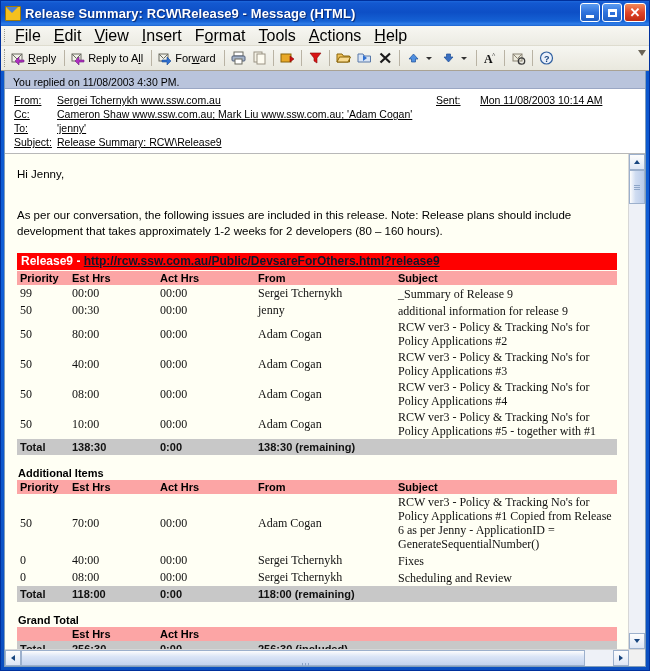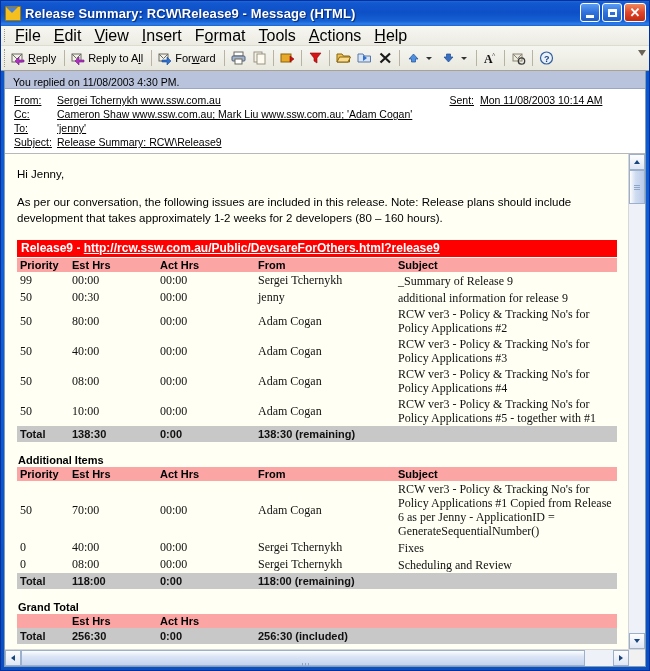--- a/index.html
+++ b/index.html
@@ -191,21 +191,21 @@
     background: #ffffff;
     padding: 4px 0 4px 0;
     border-bottom: 1px solid #b8b8b8;
     font-size: 10.5px;
     color: #000;
     text-decoration: underline;
   }
   .hrow { display: flex; align-items: baseline; line-height: 14px; }
   .hlabel { width: 52px; flex: none; padding-left: 9px; box-sizing: border-box; }
   .hval { flex: 1; white-space: nowrap; overflow: hidden; }
-  .sent-label { width: 38px; text-align: right; flex: none; padding-right: 6px;}
+  .sent-label { width: 38px; text-align: left; flex: none; padding-right: 6px;}
   .sent-val { width: 165px; flex: none; }
 
   
   .bodywrap {
     flex: 1;
     display: flex;
     flex-direction: row;
     overflow: hidden;
     background: #fffff4;
     min-height: 0;
@@ -215,37 +215,37 @@
   .mailbody {
     flex: 1;
     overflow: hidden;
     background: #fffff4;
     padding: 12px 10px 0 12px;
     font-size: 11.5px;
     color: #000;
     min-width: 0;
   }
   .para { line-height: 16px; margin: 0 0 14px 0; max-width: 575px; }
-  .para.tight { margin-bottom: 12px; }
+  .para.tight { margin-bottom: 25px; }
 
   
   .release-banner {
     background: #ff0000;
     color: #ffffff;
     font-weight: bold;
     font-size: 12px;
     padding: 1px 4px 2px 4px;
     margin-bottom: 1px;
     width: 600px;
     box-sizing: border-box;
     white-space: nowrap;
     overflow: hidden;
   }
   .release-banner a {
-    color: #ffffff;
+    color: #0f172a;
   }
 
   
   .rtable { width: 600px; border-collapse: collapse; font-size: 11px; }
   .rtable th {
     background: #fca5a5;
     text-align: left;
     font-weight: bold;
     font-size: 11px;
     padding: 1px 2px 1px 3px;

